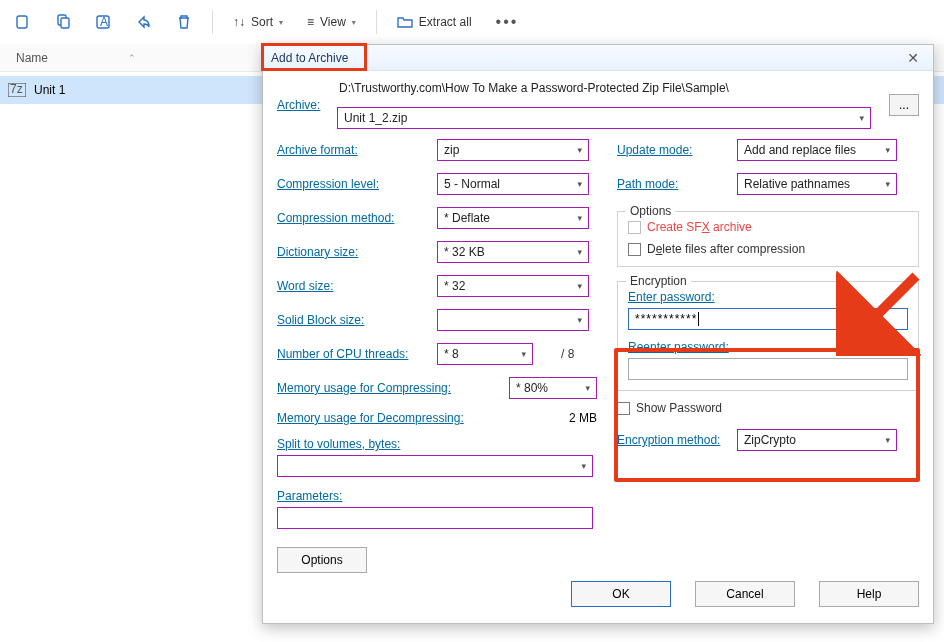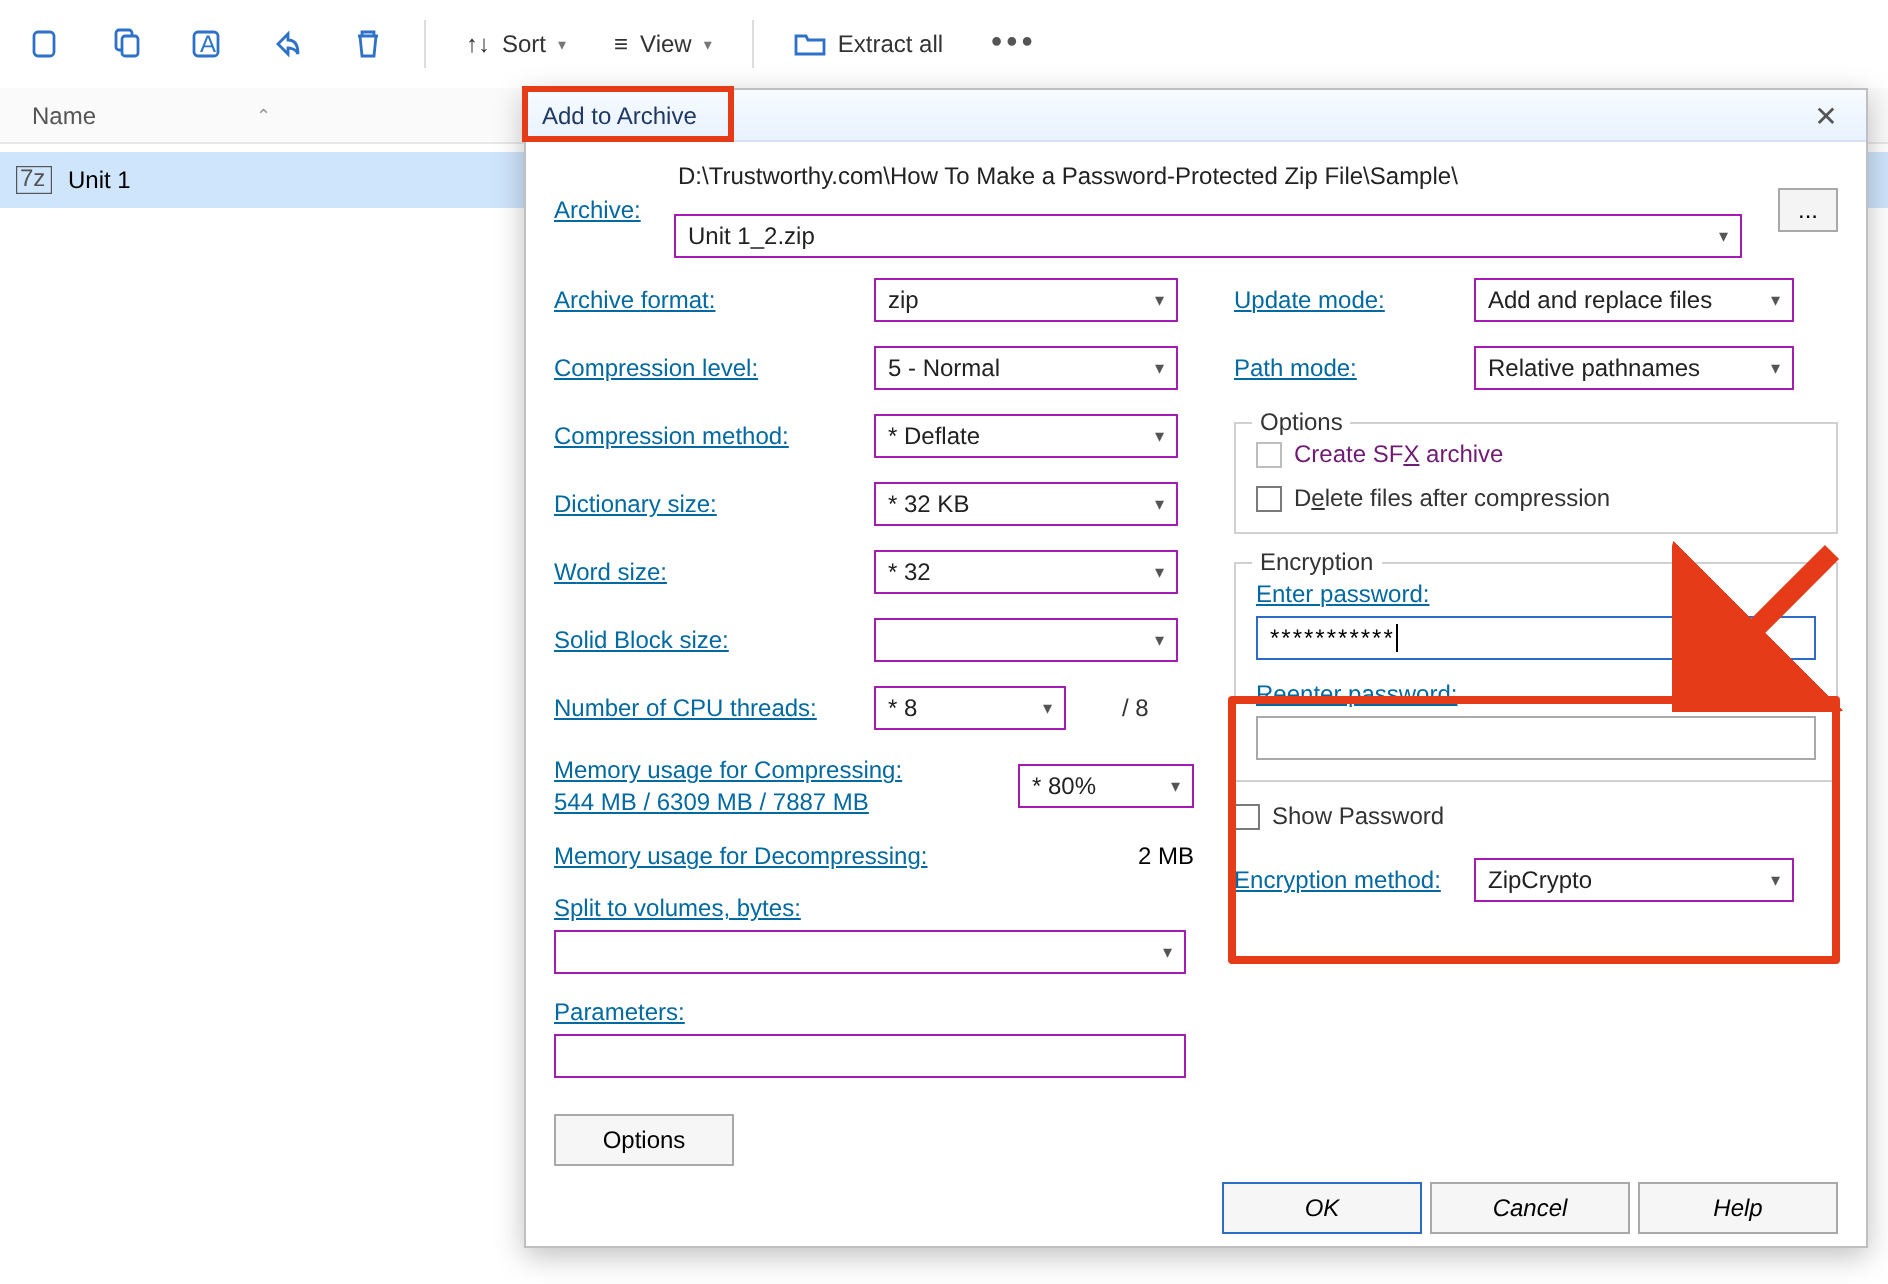--- a/index.html
+++ b/index.html
@@ -70,30 +70,30 @@
 .wide-select { width: 316px; }
 
 .right .form-row .lbl { width: 120px; }
 .right .form-row .select { width: 160px; }
 
 .group { border: 1px solid #d0d0d0; padding: 8px 10px 10px; margin-top: 4px; margin-bottom: 10px; position:relative; }
 .group-title { position:absolute; top:-8px; left:8px; background:#fff; padding:0 4px; color:#333; }
 
 .chk { display:flex; align-items:center; gap:6px; margin-bottom:8px; color:#333;}
 .chk-box { width:13px; height:13px; border:1px solid #7a7a7a; background:#fff;}
-.chk.dis { color:#701a75;}
+.chk.dis { color:#ef4444;}
 .chk.dis .chk-box { border-color:#bdbdbd;}
 
 .pw-input { width: 100%; height: 22px; border:1px solid #2d6cc6; padding:0 6px; letter-spacing:1px; display:flex; align-items:center; }
 .pw-input.empty { border-color:#a9a9a9;}
 
 .enc-row .lbl { width: 140px; }
 .enc-row .select { width: 120px; }
 
-.dlg-buttons { display:flex; justify-content:flex-end; gap:4px; padding: 8px 0; margin-top:auto;font-style:italic;}
+.dlg-buttons { display:flex; justify-content:flex-end; gap:24px; padding: 8px 0; margin-top:auto;}
 .btn { width: 100px; height: 26px; border:1px solid #a9a9a9; background:#f6f6f6; display:flex; align-items:center; justify-content:center;}
 .btn.primary { border-color:#2d6cc6; }
 
 
 .anno-title { position:absolute; left: -2px; top: -2px; width: 106px; height: 28px; border: 3px solid #e63b19; pointer-events:none;}
 .anno-enc { position:absolute; left: 614px; top: 348px; width: 306px; height: 134px; border: 4px solid #e63b19; pointer-events:none; border-radius:2px;}
 .anno-arrow { position:absolute; left: 836px; top: 266px; width: 90px; height: 90px; pointer-events:none;}
 </style>
 </head>
 <body>
@@ -239,21 +239,20 @@
           <span class="lbl">Number of CPU threads:</span>
           <div class="select">
               <span>* 8</span>
               <span class="caret">▾</span>
             </div>
           <span class="thread-total">/ 8</span>
         </div>
         <div class="mem-row">
           <div class="mem-stack">
             <span class="lbl">Memory usage for Compressing:</span>
-            <span class="lbl">544 MB / 6309 MB / 7887 MB</span>
           </div>
           <div class="select">
               <span>* 80%</span>
               <span class="caret">▾</span>
             </div>
         </div>
         <div class="mem-row">
           <span class="lbl">Memory usage for Decompressing:</span>
           <span class="mem-val">2 MB</span>
         </div>

